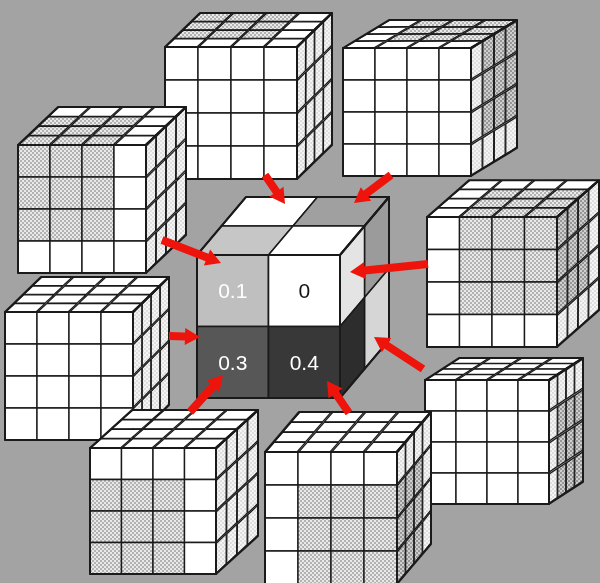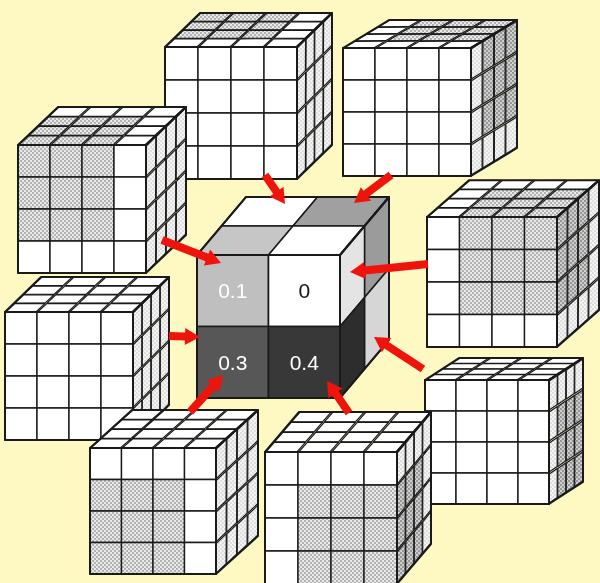--- a/index.html
+++ b/index.html
@@ -1,16 +1,16 @@
 <!DOCTYPE html>
 <html><head>
 <meta charset="utf-8">
 <style>
   html,body{margin:0;padding:0;background:#ffffff;}
-  .stage{position:relative;width:600px;height:583px;background:#fef9c3;overflow:hidden;
+  .stage{position:relative;width:600px;height:583px;background:#a3a3a3;overflow:hidden;
          font-family:"Liberation Sans", sans-serif;}
   svg text{font-family:"Liberation Sans", sans-serif;}
 </style>
 </head>
 <body>
 
 <div class="stage"><svg width="600" height="583" viewBox="0 0 600 583">
       <defs>
         <pattern id="pShade" width="4" height="4" patternUnits="userSpaceOnUse">
           <rect width="4" height="4" fill="#e9e9e9"></rect>

